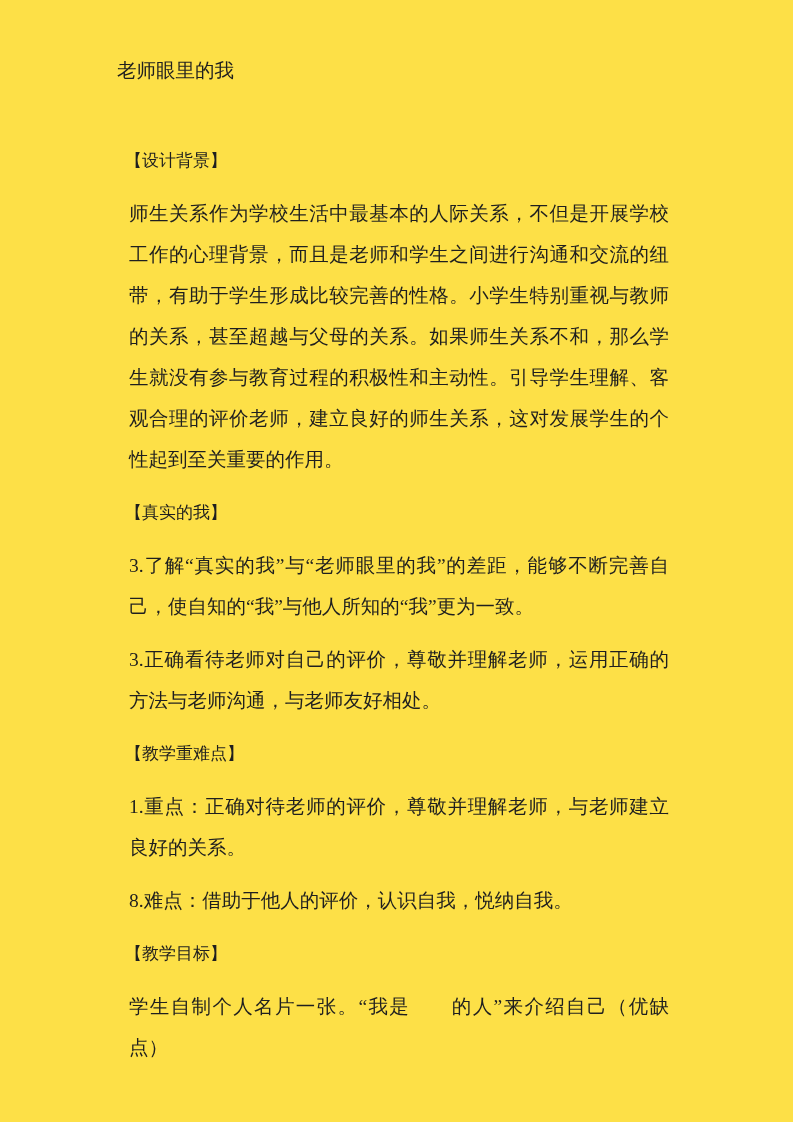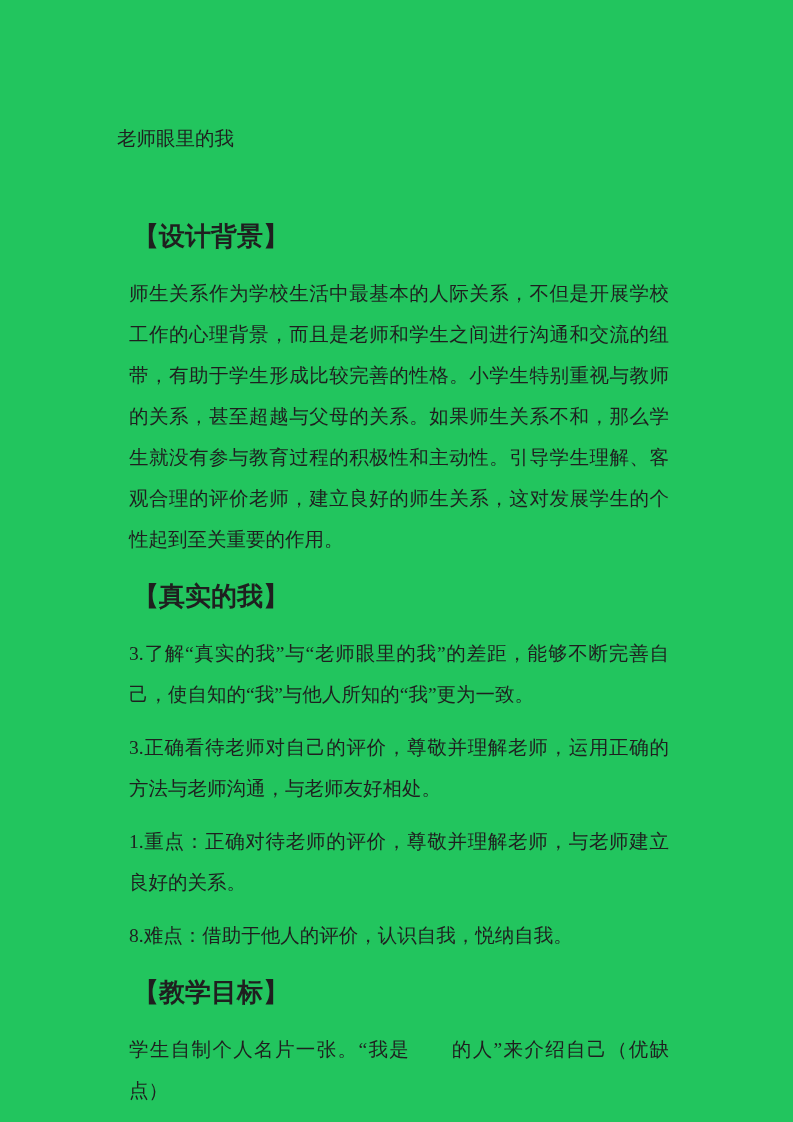--- a/index.html
+++ b/index.html
@@ -11,37 +11,37 @@
     width: 793px;
     height: 1122px;
     font-family: "Liberation Serif", "DejaVu Serif", serif;
     color: #1f1f1f;
     overflow: hidden;
   }
   .page {
     box-sizing: border-box;
     width: 793px;
     height: 1122px;
-    padding: 118px 112px 0 117px;
-    background: #22c55e;
+    padding: 50px 112px 0 117px;
+    background: #fde047;
   }
   .doc-title {
     font-size: 19.5px;
     font-weight: normal;
     line-height: 41px;
     margin: 0;
   }
   .blank-line {
     height: 41px;
   }
   .section-heading {
-    font-size: 26px;
-    font-weight: bold;
+    font-size: 17px;
+    font-weight: normal;
     line-height: 41px;
-    margin: 16px;
+    margin: 8px;
   }
   .para {
     font-size: 19.5px;
     line-height: 41px;
     margin: 12px;
     text-align: justify;
     text-justify: inter-ideograph;
     word-break: break-all;
   }
 </style>
@@ -54,19 +54,20 @@
 
   <div class="blank-line"></div>
 
   <h2 class="section-heading">【设计背景】</h2>
   <p class="para">师生关系作为学校生活中最基本的人际关系，不但是开展学校工作的心理背景，而且是老师和学生之间进行沟通和交流的纽带，有助于学生形成比较完善的性格。小学生特别重视与教师的关系，甚至超越与父母的关系。如果师生关系不和，那么学生就没有参与教育过程的积极性和主动性。引导学生理解、客观合理的评价老师，建立良好的师生关系，这对发展学生的个性起到至关重要的作用。</p>
 
   <h2 class="section-heading">【真实的我】</h2>
   <p class="para">3.了解“真实的我”与“老师眼里的我”的差距，能够不断完善自己，使自知的“我”与他人所知的“我”更为一致。</p>
   <p class="para">3.正确看待老师对自己的评价，尊敬并理解老师，运用正确的方法与老师沟通，与老师友好相处。</p>
 
+  <h2 class="section-heading">【教学重难点】</h2>
   <p class="para">1.重点：正确对待老师的评价，尊敬并理解老师，与老师建立良好的关系。</p>
   <p class="para">8.难点：借助于他人的评价，认识自我，悦纳自我。</p>
 
   <h2 class="section-heading">【教学目标】</h2>
   <p class="para">学生自制个人名片一张。“我是　　的人”来介绍自己（优缺点）</p>
 
 </div>
 
 </body></html>

